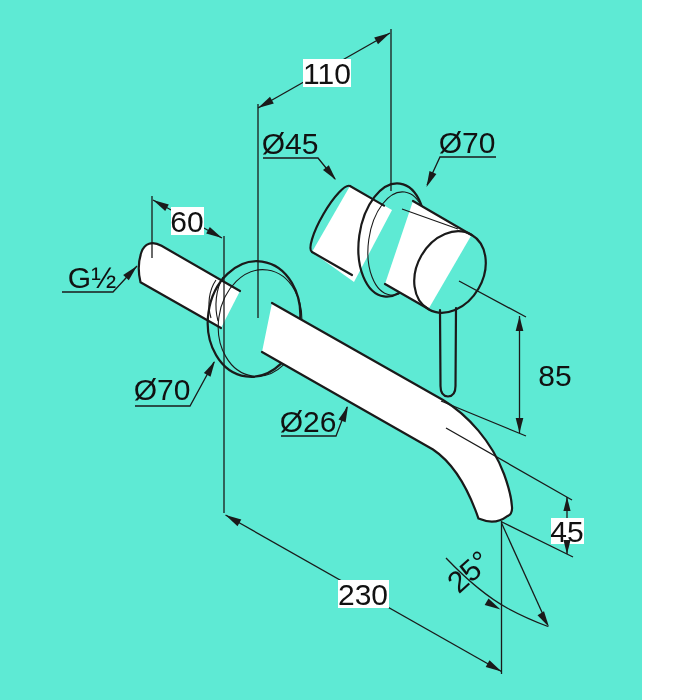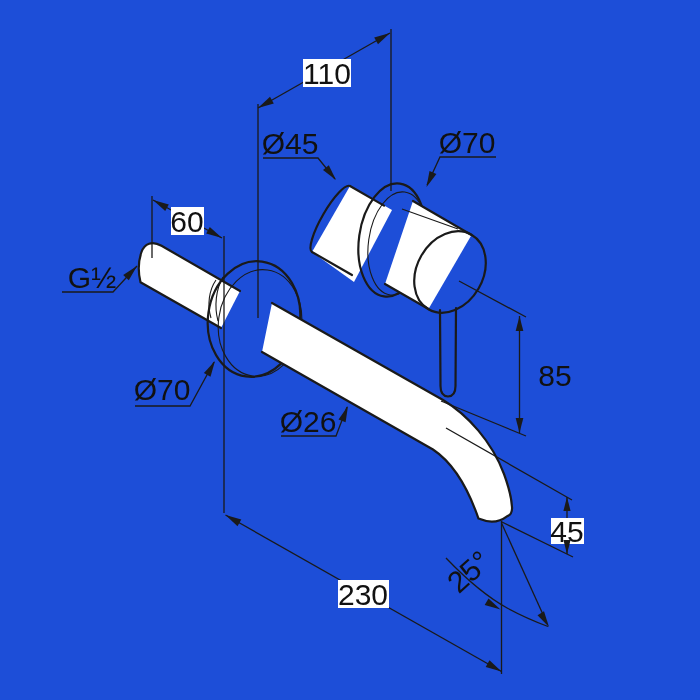--- a/index.html
+++ b/index.html
@@ -1,16 +1,16 @@
 <!DOCTYPE html>
 <html><head>
 <meta charset="utf-8">
 <style>
   html,body{margin:0;padding:0;background:#ffffff;}
-  .stage{width:700px;height:700px;position:relative;background:#1d4ed8;overflow:hidden;}
+  .stage{width:642px;height:700px;position:relative;background:#5eead4;overflow:hidden;}
   svg{display:block;}
   text{font-family:"Liberation Sans","DejaVu Sans",sans-serif;font-size:30px;fill:#111111;}
   .part{stroke:#1a1a1a;stroke-width:2.2;fill:none;stroke-linecap:round;stroke-linejoin:round;}
   .partfill{fill:#ffffff;stroke:none;}
   .thin{stroke:#1a1a1a;stroke-width:1.1;fill:none;}
   .dim{stroke:#1a1a1a;stroke-width:1.3;fill:none;stroke-linecap:butt;}
   .arrow{fill:#1a1a1a;stroke:none;}
   .bg{fill:#ffffff;stroke:none;}
 </style>
 </head>

